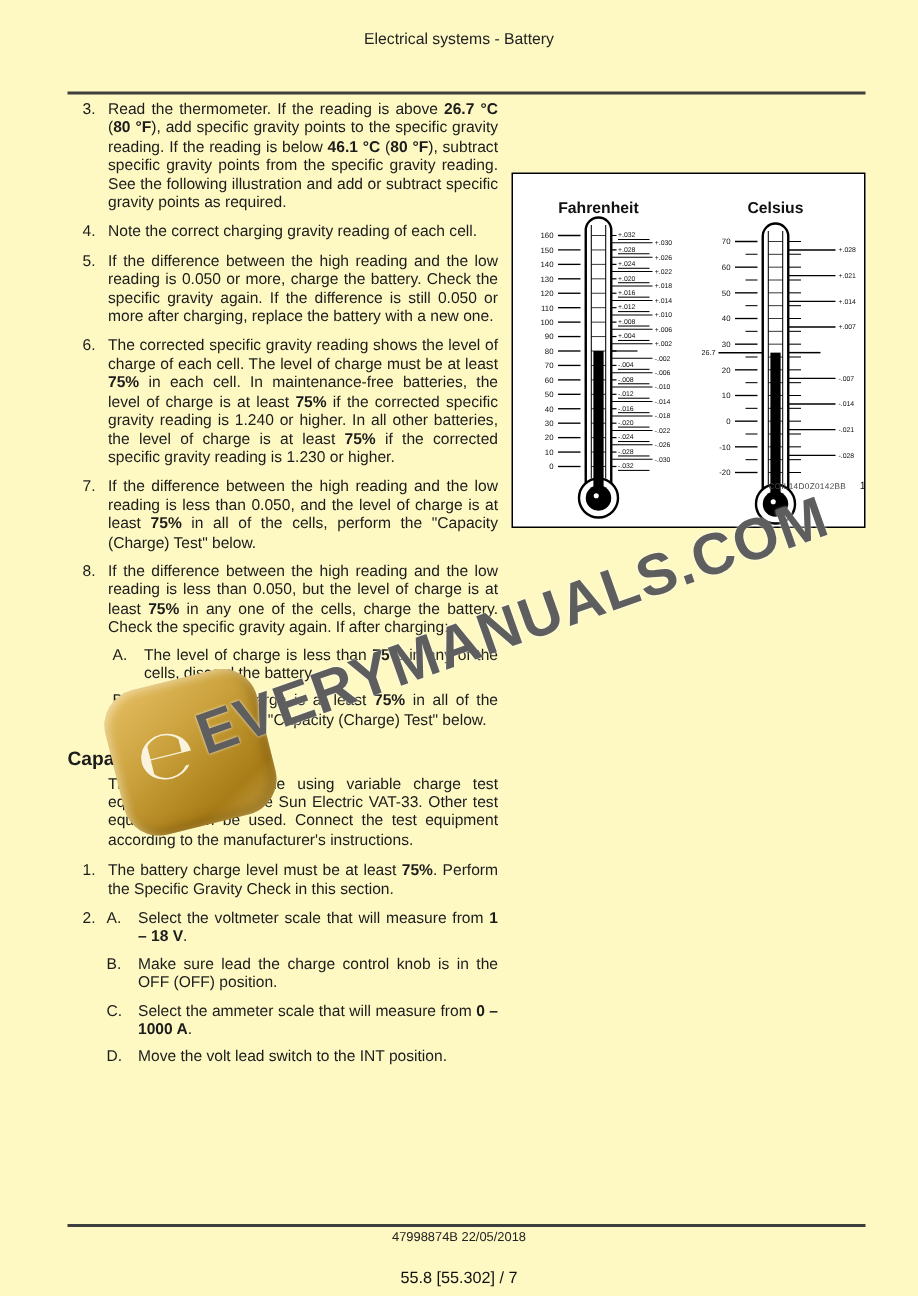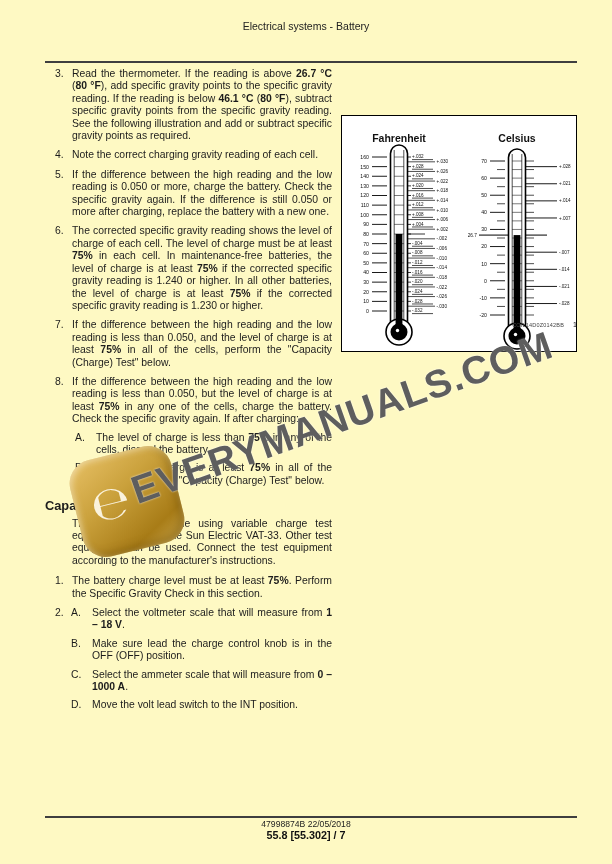--- a/index.html
+++ b/index.html
@@ -35,22 +35,22 @@
            box-shadow:inset 2px 2px 6px rgba(255,245,215,.55), inset -4px -4px 8px rgba(90,60,0,.35);}
   #wm-logo .glyph{position:absolute;left:16px;top:20px;font-size:46px;font-weight:bold;
            color:rgba(255,252,240,.9);font-family:"DejaVu Sans",sans-serif;}
   #wm-text{position:absolute;left:133px;top:470px;transform:rotate(-19.5deg);
            transform-origin:0 50%;white-space:nowrap;z-index:6;
            font-size:39px;font-weight:bold;letter-spacing:1px;color:#5e5e5e;
            text-shadow:0 0 2px rgba(255,255,255,.85);}
   
   .ft1{position:absolute;top:819px;left:0;width:612px;text-align:center;
        font-size:8.6px;color:#222;}
-  .ft2{position:absolute;top:829px;left:0;width:612px;text-align:center;
-       font-size:10.8px;color:#111;font-weight:bold;}
+  .ft2{position:absolute;top:846px;left:0;width:612px;text-align:center;
+       font-size:10.8px;color:#111;}
   svg text{font-family:"Liberation Sans",sans-serif;fill:#111;}
 </style>
 </head>
 <body>
 
 <div id="page">
 
   <div class="hdr">Electrical systems - Battery</div>
   <div class="rule" id="toprule"></div>
 

